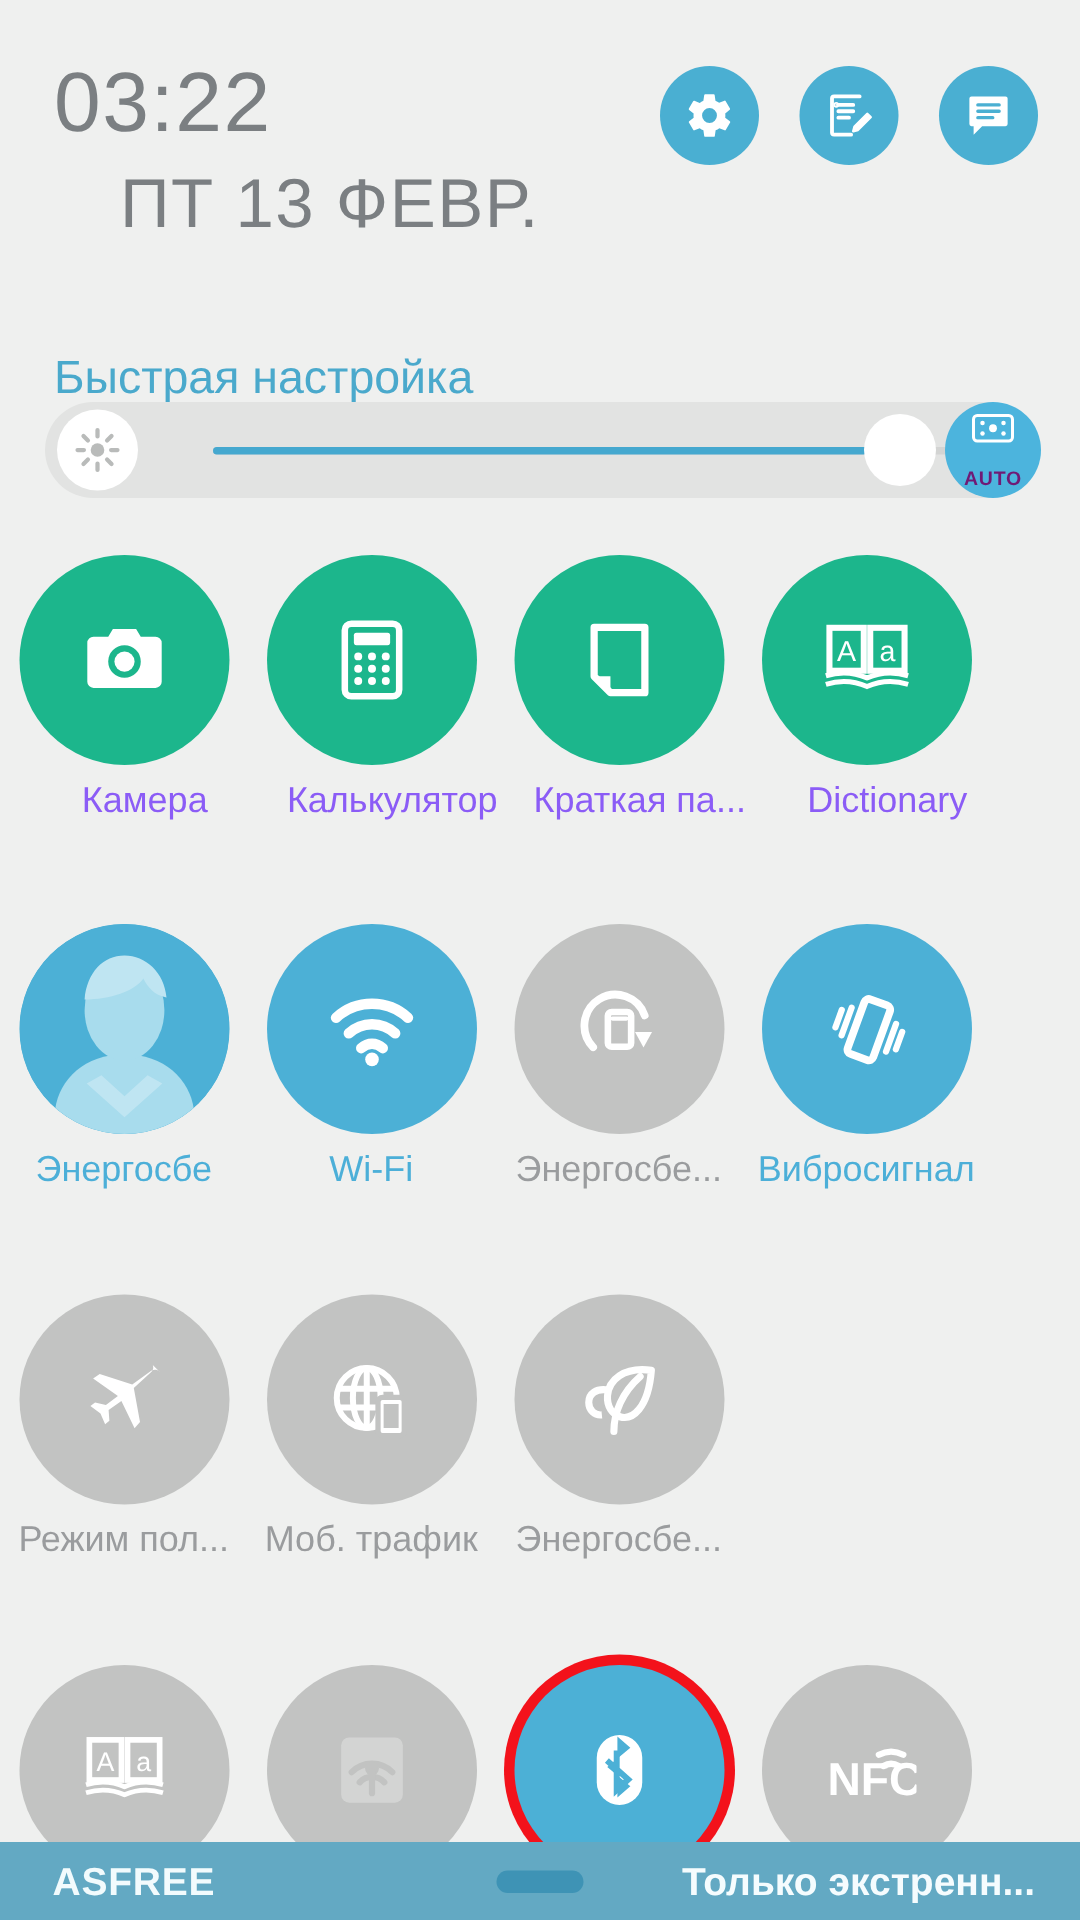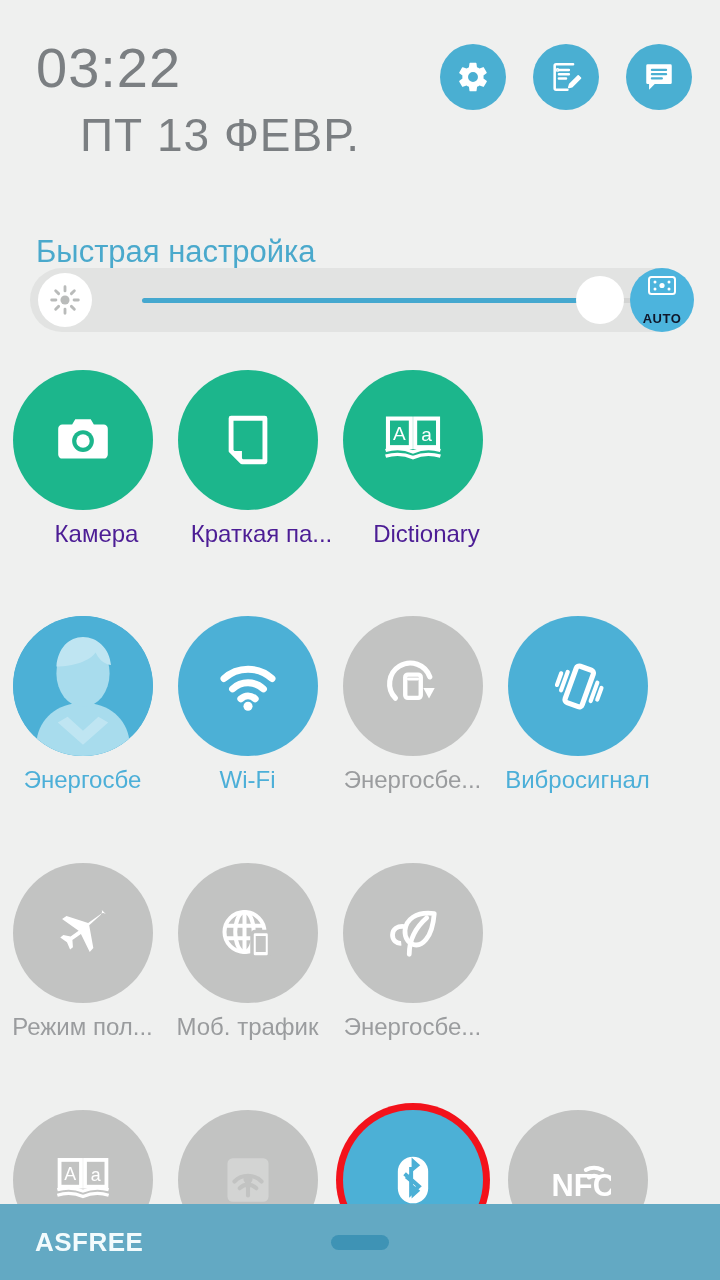--- a/index.html
+++ b/index.html
@@ -25,41 +25,41 @@
   
   .bright-bar{position:absolute;left:30px;top:268px;width:660px;height:64px;
               background:#e2e3e2;border-radius:32px;}
   .bright-sun{position:absolute;left:8px;top:5px;width:54px;height:54px;border-radius:50%;
               background:#fff;display:flex;align-items:center;justify-content:center;}
   .track{position:absolute;left:112px;top:30px;width:490px;height:5px;background:#d3d4d3;border-radius:3px;}
   .track-fill{position:absolute;left:0;top:0;height:5px;width:100%;background:#45a8cf;border-radius:3px;}
   .thumb{position:absolute;left:546px;top:8px;width:48px;height:48px;border-radius:50%;background:#fff;}
   .auto-btn{position:absolute;left:600px;top:0px;width:64px;height:64px;border-radius:50%;
             background:#4cb4dd;display:flex;flex-direction:column;align-items:center;justify-content:center;}
-  .auto-label{color:#0f172a;font-size:13px;font-weight:bold;letter-spacing:.5px;margin-top:16px;line-height:1;}
+  .auto-label{color:#701a75;font-size:13px;font-weight:bold;letter-spacing:.5px;margin-top:16px;line-height:1;}
   
   .grid{position:absolute;left:0;top:370px;width:720px;}
   .row{display:flex;width:720px;}
   .tile{width:165px;display:flex;flex-direction:column;align-items:center;}
   .tile-circle{width:140px;height:140px;border-radius:50%;display:flex;align-items:center;
                justify-content:center;position:relative;}
   .tile-label{margin-top:12px;font-size:24px;white-space:nowrap;line-height:1;}
   .c-green{background:#1cb68c;}
   .c-blue{background:#4cb0d6;}
   .c-gray{background:#c2c3c2;}
-  .l-green{color:#4c1d95;margin-left:28px;}
+  .l-green{color:#8b5cf6;margin-left:28px;}
   .l-blue{color:#4cafd8;}
   .l-gray{color:#9a9c9e;}
   .highlight{box-shadow:0 0 0 7px #f3121b;}
   .r1{margin-top:0;}
   .r2{margin-top:70px;}
   .r3{margin-top:71px;}
   .r4{margin-top:71px;}
   
-  .bottom{position:absolute;left:0;bottom:0;width:720px;height:76px;background:#63a9c3;
+  .bottom{position:absolute;left:0;bottom:0;width:720px;height:52px;background:#63a9c3;
           display:flex;align-items:center;}
   .carrier{position:absolute;left:35px;color:#f2fbfd;font-size:26px;font-weight:bold;letter-spacing:.5px;}
   .handle{position:absolute;left:50%;transform:translateX(-50%);width:58px;height:15px;
           background:#3e93b5;border-radius:9px;}
   .status-right{position:absolute;right:30px;color:#f5fcfe;font-size:26px;font-weight:bold;}
 </style>
 </head>
 <body>
 
 <div class="header">
@@ -130,20 +130,40 @@
       <div class="tile-circle c-green">
         <svg width="62" height="62" viewBox="0 0 24 24" fill="#fff">
           <path d="M9 4l-1.2 2H4a1.6 1.6 0 00-1.6 1.6v10A1.6 1.6 0 004 19.2h16a1.6 1.6 0 001.6-1.6v-10A1.6 1.6 0 0020 6h-3.8L15 4z"></path>
           <circle cx="12" cy="12.4" r="4.2" fill="#1cb68c"></circle>
           <circle cx="12" cy="12.4" r="2.6" fill="#fff"></circle>
         </svg>
       </div>
       <div class="tile-label l-green">Камера</div>
     </div>
 
+    <div class="tile">
+      <div class="tile-circle c-green">
+        <svg width="58" height="58" viewBox="0 0 24 24">
+          <rect x="4.5" y="2" width="15" height="20" rx="1.8" fill="none" stroke="#fff" stroke-width="1.8"></rect>
+          <rect x="7" y="4.5" width="10" height="3.4" rx=".7" fill="#fff"></rect>
+          <g fill="#fff">
+            <circle cx="8.2" cy="11" r="1.1"></circle>
+              <circle cx="12" cy="11" r="1.1"></circle>
+              <circle cx="15.8" cy="11" r="1.1"></circle>
+            <circle cx="8.2" cy="14.4" r="1.1"></circle>
+              <circle cx="12" cy="14.4" r="1.1"></circle>
+              <circle cx="15.8" cy="14.4" r="1.1"></circle>
+            <circle cx="8.2" cy="17.8" r="1.1"></circle>
+              <circle cx="12" cy="17.8" r="1.1"></circle>
+              <circle cx="15.8" cy="17.8" r="1.1"></circle>
+          </g>
+        </svg>
+      </div>
+      <div class="tile-label l-green">Калькулятор</div>
+    </div>
 
     <div class="tile">
       <div class="tile-circle c-green">
         <svg width="58" height="58" viewBox="0 0 24 24">
           <path d="M5 3h14v18H9.5L5 16.5z" fill="none" stroke="#fff" stroke-width="2" stroke-linejoin="round"></path>
           <path d="M5 16.5h4.5V21z" fill="#fff"></path>
         </svg>
       </div>
       <div class="tile-label l-green">Краткая па...</div>
     </div>
@@ -306,13 +326,14 @@
         </svg>
       </div>
       <div class="tile-label l-gray">NFC</div>
     </div>
   </div>
 </div>
 
 <div class="bottom">
   <div class="carrier">ASFREE</div>
   <div class="handle"></div>
+  <div class="status-right">Только экстренн...</div>
 </div>
 
 </body></html>

